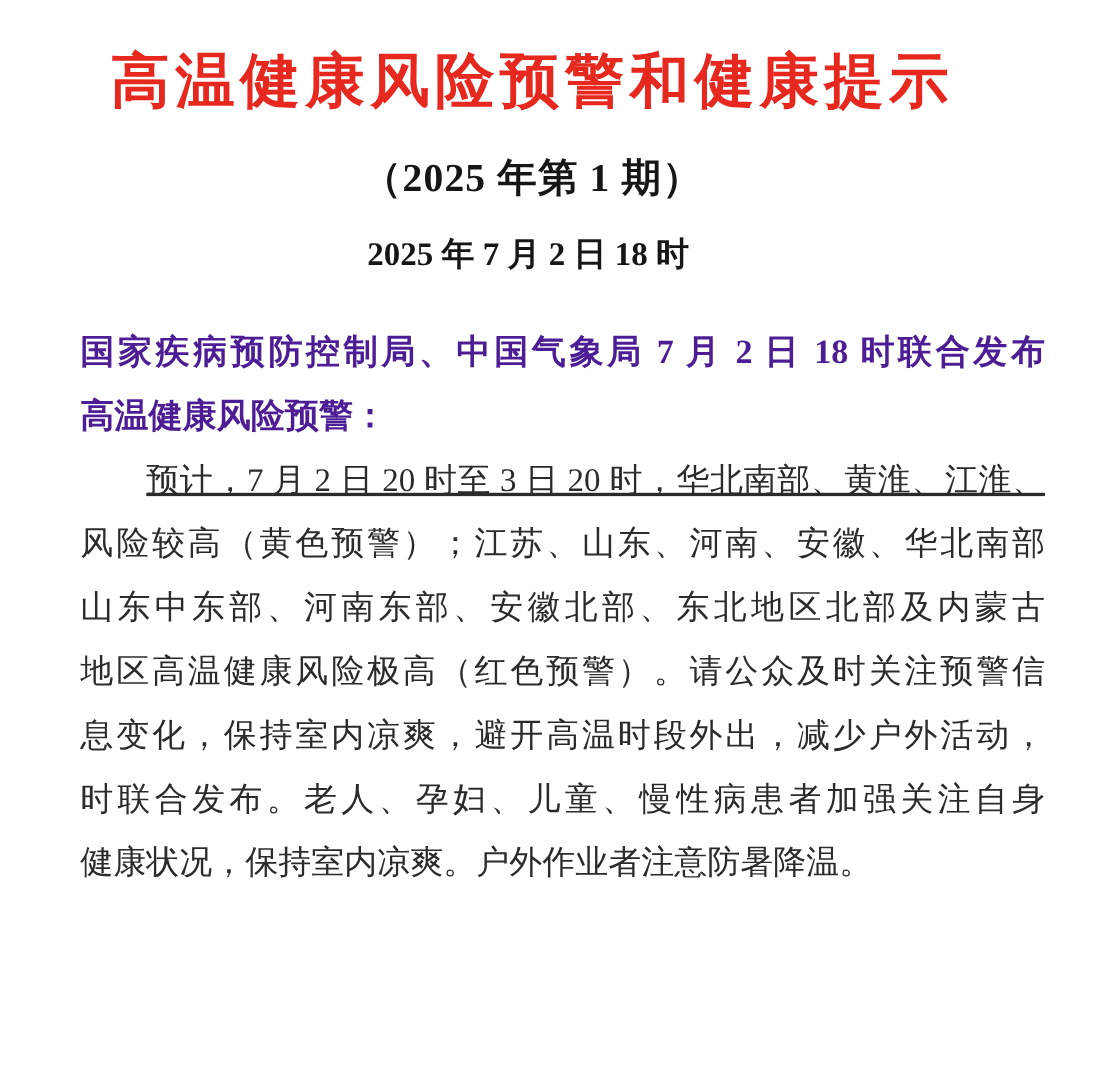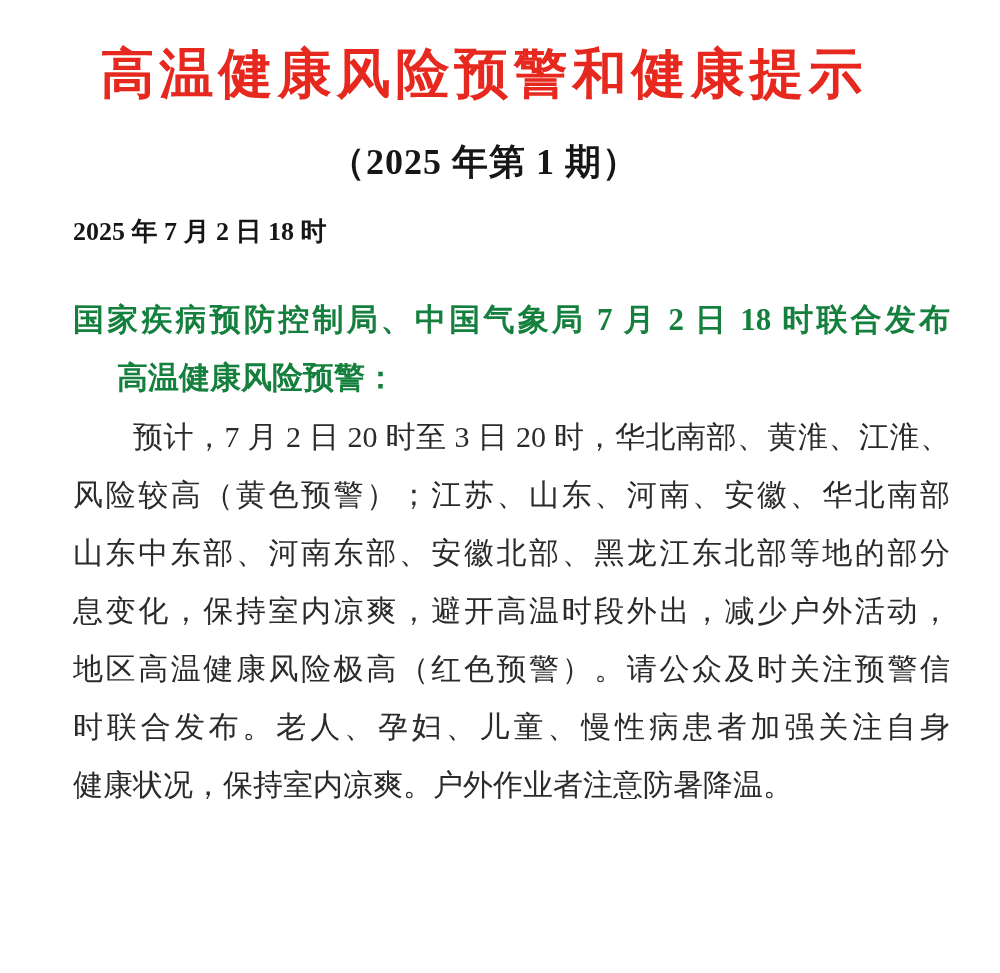--- a/index.html
+++ b/index.html
@@ -39,55 +39,55 @@
     margin-top: 36px;
     font-size: 36px;
     line-height: 40px;
     font-weight: bold;
     letter-spacing: 1px;
     color: #161616;
     white-space: nowrap;
   }
   .date-line {
     margin-top: 32px;
-    font-size: 26px;
+    font-size: 30px;
     line-height: 36px;
     font-weight: bold;
-    text-align: left;
+    text-align: center;
     padding-right: 63px;
     color: #161616;
     white-space: nowrap;
   }
   .heading {
     margin-top: 41px;
     font-size: 31px;
     font-weight: bold;
     line-height: 58px;
-    color: #15803d;
+    color: #4c1d95;
   }
   .heading .hline {
     text-align: justify;
     text-align-last: justify;
   }
   .heading .hline.last {
     text-align-last: left;
-    margin-left: 44px;
   }
   .body-par {
     margin-top: 1px;
     font-size: 30px;
     line-height: 58px;
     color: #2b2b2b;
   }
   .body-par .bline {
     text-align: justify;
     text-align-last: justify;
   }
   .body-par .bline.first {
     text-indent: 2em;
+    text-decoration: underline;
   }
   .body-par .bline.last {
     text-align-last: left;
   }
 </style>
 </head>
 <body>
 
 <div class="doc">
 
@@ -99,20 +99,20 @@
   <div class="date-line">2025 年 7 月 2 日 18 时</div>
 
   <div class="heading">
     <div class="hline">国家疾病预防控制局、中国气象局 7 月 2 日 18 时联合发布</div>
     <div class="hline last">高温健康风险预警：</div>
   </div>
 
   <div class="body-par">
     <div class="bline first">预计，7 月 2 日 20 时至 3 日 20 时，华北南部、黄淮、江淮、</div>
     <div class="bline">风险较高（黄色预警）；江苏、山东、河南、安徽、华北南部</div>
-    <div class="bline">山东中东部、河南东部、安徽北部、黑龙江东北部等地的部分</div>
+    <div class="bline">山东中东部、河南东部、安徽北部、东北地区北部及内蒙古</div>
+    <div class="bline">地区高温健康风险极高（红色预警）。请公众及时关注预警信</div>
     <div class="bline">息变化，保持室内凉爽，避开高温时段外出，减少户外活动，</div>
-    <div class="bline">地区高温健康风险极高（红色预警）。请公众及时关注预警信</div>
     <div class="bline">时联合发布。老人、孕妇、儿童、慢性病患者加强关注自身</div>
     <div class="bline last">健康状况，保持室内凉爽。户外作业者注意防暑降温。</div>
   </div>
 
 </div>
 
 </body></html>

